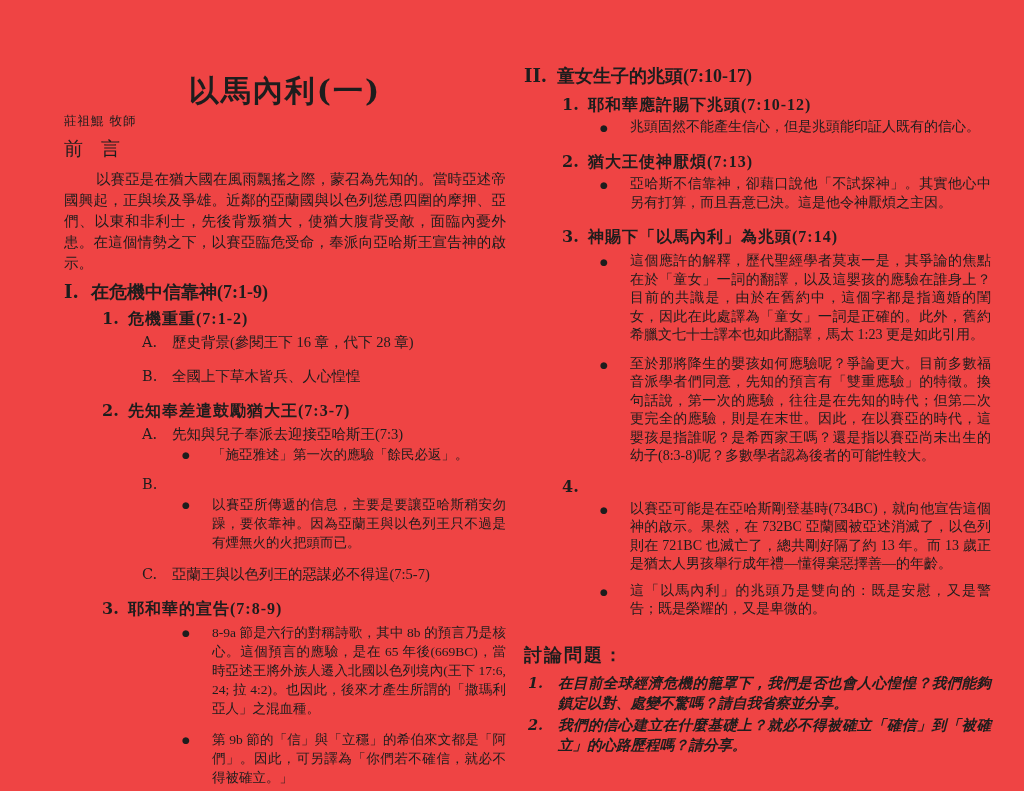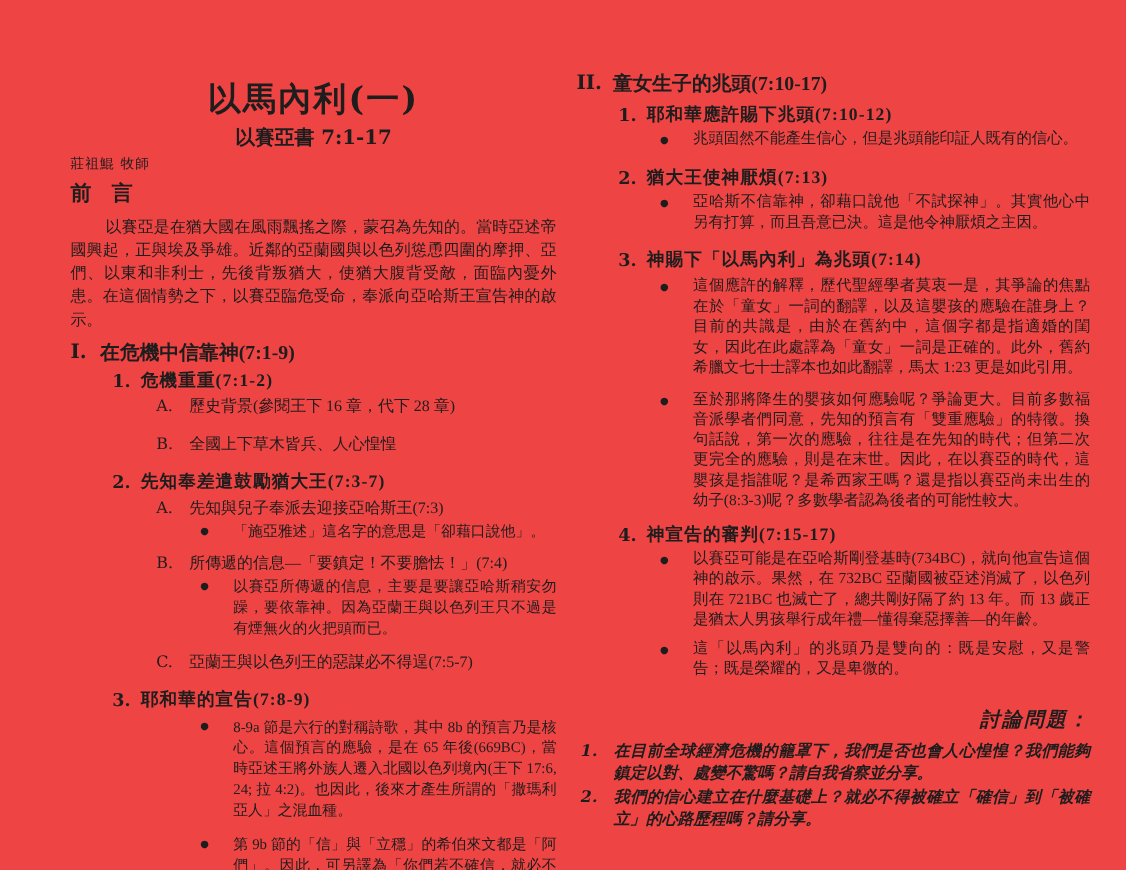--- a/index.html
+++ b/index.html
@@ -8,21 +8,21 @@
     color:#1d1d1d;font-family:"DejaVu Serif","Liberation Serif",serif;
     overflow:hidden;margin:0 auto;
   }
   .col{position:absolute;top:0;}
   .col-left{left:64px;width:442px;}
   .col-right{left:524px;width:467px;}
 
   .doc-title{margin-top:72px;text-align:center;font-size:30px;font-weight:bold;letter-spacing:2px;line-height:38px;}
   .doc-subtitle{margin-top:4px;text-align:center;font-size:18px;font-weight:bold;line-height:24px;}
   .doc-author{margin-top:2px;text-align:left;font-size:12.5px;line-height:17px;letter-spacing:1px;}
-  .preface-heading{margin-top:6px;font-size:19px;font-weight:bold;letter-spacing:6px;line-height:26px;}
+  .preface-heading{margin-top:6px;font-size:19px;font-weight:normal;letter-spacing:6px;line-height:26px;}
   .preface-text{margin-top:8px;font-size:14.5px;line-height:21px;text-align:justify;text-indent:2.2em;}
 
   .row{display:flex;align-items:flex-start;text-align:justify;}
   .row .mk{flex:none;}
   .row .tx{flex:1;font-family:Liberation Serif, serif;}
 
   
   .r-sec{font-size:18px;font-weight:bold;line-height:24px;}
   .r-sec .mk{width:27px;}
   .col-right .r-sec .mk{width:33px;}
@@ -34,33 +34,32 @@
   
   .r-let{padding-left:78px;font-size:14.5px;line-height:20px;}
   .r-let .mk{width:30px;}
 
   
   .r-bul{padding-left:118px;font-size:13.5px;line-height:19px;}
   .col-right .r-bul{padding-left:76px;font-size:14px;line-height:18.5px;}
   .r-bul .mk{width:30px;font-size:9px;line-height:19px;transform:translateY(1px);}
 
   
-  .disc-heading{font-size:18px;font-weight:bold;font-style:italic;letter-spacing:2px;line-height:24px;text-align:right;}
+  .disc-heading{font-size:18px;font-weight:bold;letter-spacing:2px;line-height:24px;}
   .r-q{padding-left:4px;font-size:14.5px;font-weight:bold;font-style:italic;line-height:20px;}
   .r-q .mk{width:30px;}
 </style>
 </head>
 <body>
 
 <div class="page">
 
   <div class="col col-left">
 
     <div class="doc-title">以馬內利(一)</div>
-    <div class="doc-subtitle">以賽亞書 7:1-17</div>
     <div class="doc-author">莊祖鯤 牧師</div>
 
     <div class="preface-heading">前 言</div>
     <div class="preface-text">以賽亞是在猶大國在風雨飄搖之際，蒙召為先知的。當時亞述帝國興起，正與埃及爭雄。近鄰的亞蘭國與以色列慫恿四圍的摩押、亞們、以東和非利士，先後背叛猶大，使猶大腹背受敵，面臨內憂外患。在這個情勢之下，以賽亞臨危受命，奉派向亞哈斯王宣告神的啟示。</div>
 
     <div class="row r-sec" style="margin-top:6px">
       <span class="mk">I.</span>
       <span class="tx">在危機中信靠神(7:1-9)</span>
     </div>
 
@@ -80,25 +79,24 @@
     <div class="row r-num" style="margin-top:14px">
       <span class="mk">2.</span>
       <span class="tx">先知奉差遣鼓勵猶大王(7:3-7)</span>
     </div>
     <div class="row r-let" style="margin-top:2px">
       <span class="mk">A.</span>
       <span class="tx">先知與兒子奉派去迎接亞哈斯王(7:3)</span>
     </div>
     <div class="row r-bul" style="margin-top:1px">
       <span class="mk">●</span>
-      <span class="tx">「施亞雅述」這名字的意思是「卻藉口說他」。</span>
+      <span class="tx">「施亞雅述」第一次的應驗「餘民必返」。</span>
     </div>
     <div class="row r-let" style="margin-top:10px">
       <span class="mk">B.</span>
-      <span class="tx">所傳遞的信息—「要鎮定！不要膽怯！」(7:4)</span>
     </div>
     <div class="row r-bul" style="margin-top:1px">
       <span class="mk">●</span>
       <span class="tx">以賽亞所傳遞的信息，主要是要讓亞哈斯稍安勿躁，要依靠神。因為亞蘭王與以色列王只不過是有煙無火的火把頭而已。</span>
     </div>
     <div class="row r-let" style="margin-top:12px">
       <span class="mk">C.</span>
       <span class="tx">亞蘭王與以色列王的惡謀必不得逞(7:5-7)</span>
     </div>
 
@@ -144,26 +142,25 @@
     <div class="row r-num" style="margin-top:14px">
       <span class="mk">3.</span>
       <span class="tx">神賜下「以馬內利」為兆頭(7:14)</span>
     </div>
     <div class="row r-bul" style="margin-top:4px">
       <span class="mk">●</span>
       <span class="tx">這個應許的解釋，歷代聖經學者莫衷一是，其爭論的焦點在於「童女」一詞的翻譯，以及這嬰孩的應驗在誰身上？目前的共識是，由於在舊約中，這個字都是指適婚的閨女，因此在此處譯為「童女」一詞是正確的。此外，舊約希臘文七十士譯本也如此翻譯，馬太 1:23 更是如此引用。</span>
     </div>
     <div class="row r-bul" style="margin-top:10px">
       <span class="mk">●</span>
-      <span class="tx">至於那將降生的嬰孩如何應驗呢？爭論更大。目前多數福音派學者們同意，先知的預言有「雙重應驗」的特徵。換句話說，第一次的應驗，往往是在先知的時代；但第二次更完全的應驗，則是在末世。因此，在以賽亞的時代，這嬰孩是指誰呢？是希西家王嗎？還是指以賽亞尚未出生的幼子(8:3-3)呢？多數學者認為後者的可能性較大。</span>
+      <span class="tx">至於那將降生的嬰孩如何應驗呢？爭論更大。目前多數福音派學者們同意，先知的預言有「雙重應驗」的特徵。換句話說，第一次的應驗，往往是在先知的時代；但第二次更完全的應驗，則是在末世。因此，在以賽亞的時代，這嬰孩是指誰呢？是希西家王嗎？還是指以賽亞尚未出生的幼子(8:3-8)呢？多數學者認為後者的可能性較大。</span>
     </div>
 
     <div class="row r-num" style="margin-top:10px">
       <span class="mk">4.</span>
-      <span class="tx">神宣告的審判(7:15-17)</span>
     </div>
     <div class="row r-bul" style="margin-top:2px">
       <span class="mk">●</span>
       <span class="tx">以賽亞可能是在亞哈斯剛登基時(734BC)，就向他宣告這個神的啟示。果然，在 732BC 亞蘭國被亞述消滅了，以色列則在 721BC 也滅亡了，總共剛好隔了約 13 年。而 13 歲正是猶太人男孩舉行成年禮—懂得棄惡擇善—的年齡。</span>
     </div>
     <div class="row r-bul" style="margin-top:8px">
       <span class="mk">●</span>
       <span class="tx">這「以馬內利」的兆頭乃是雙向的：既是安慰，又是警告；既是榮耀的，又是卑微的。</span>
     </div>
 

